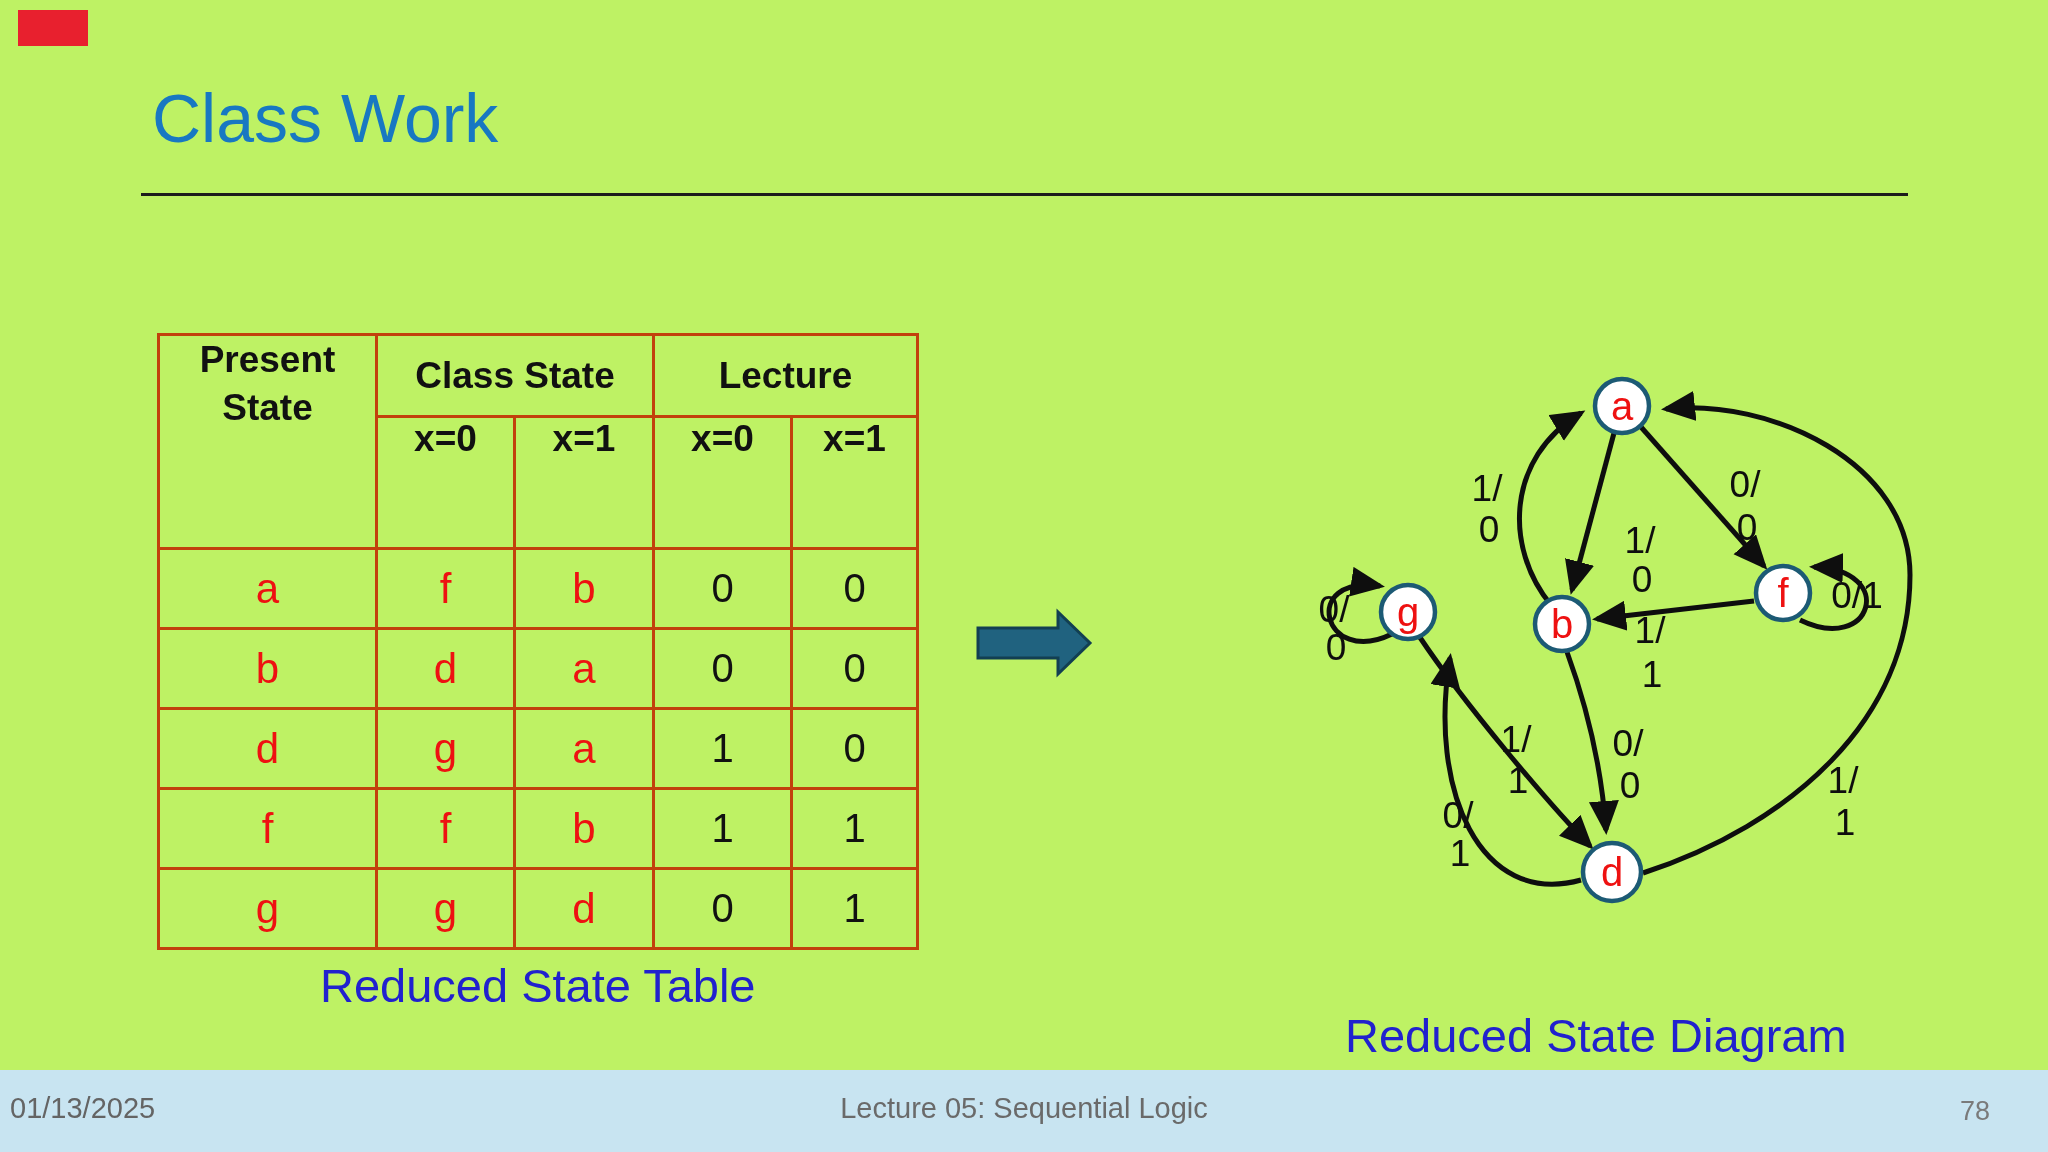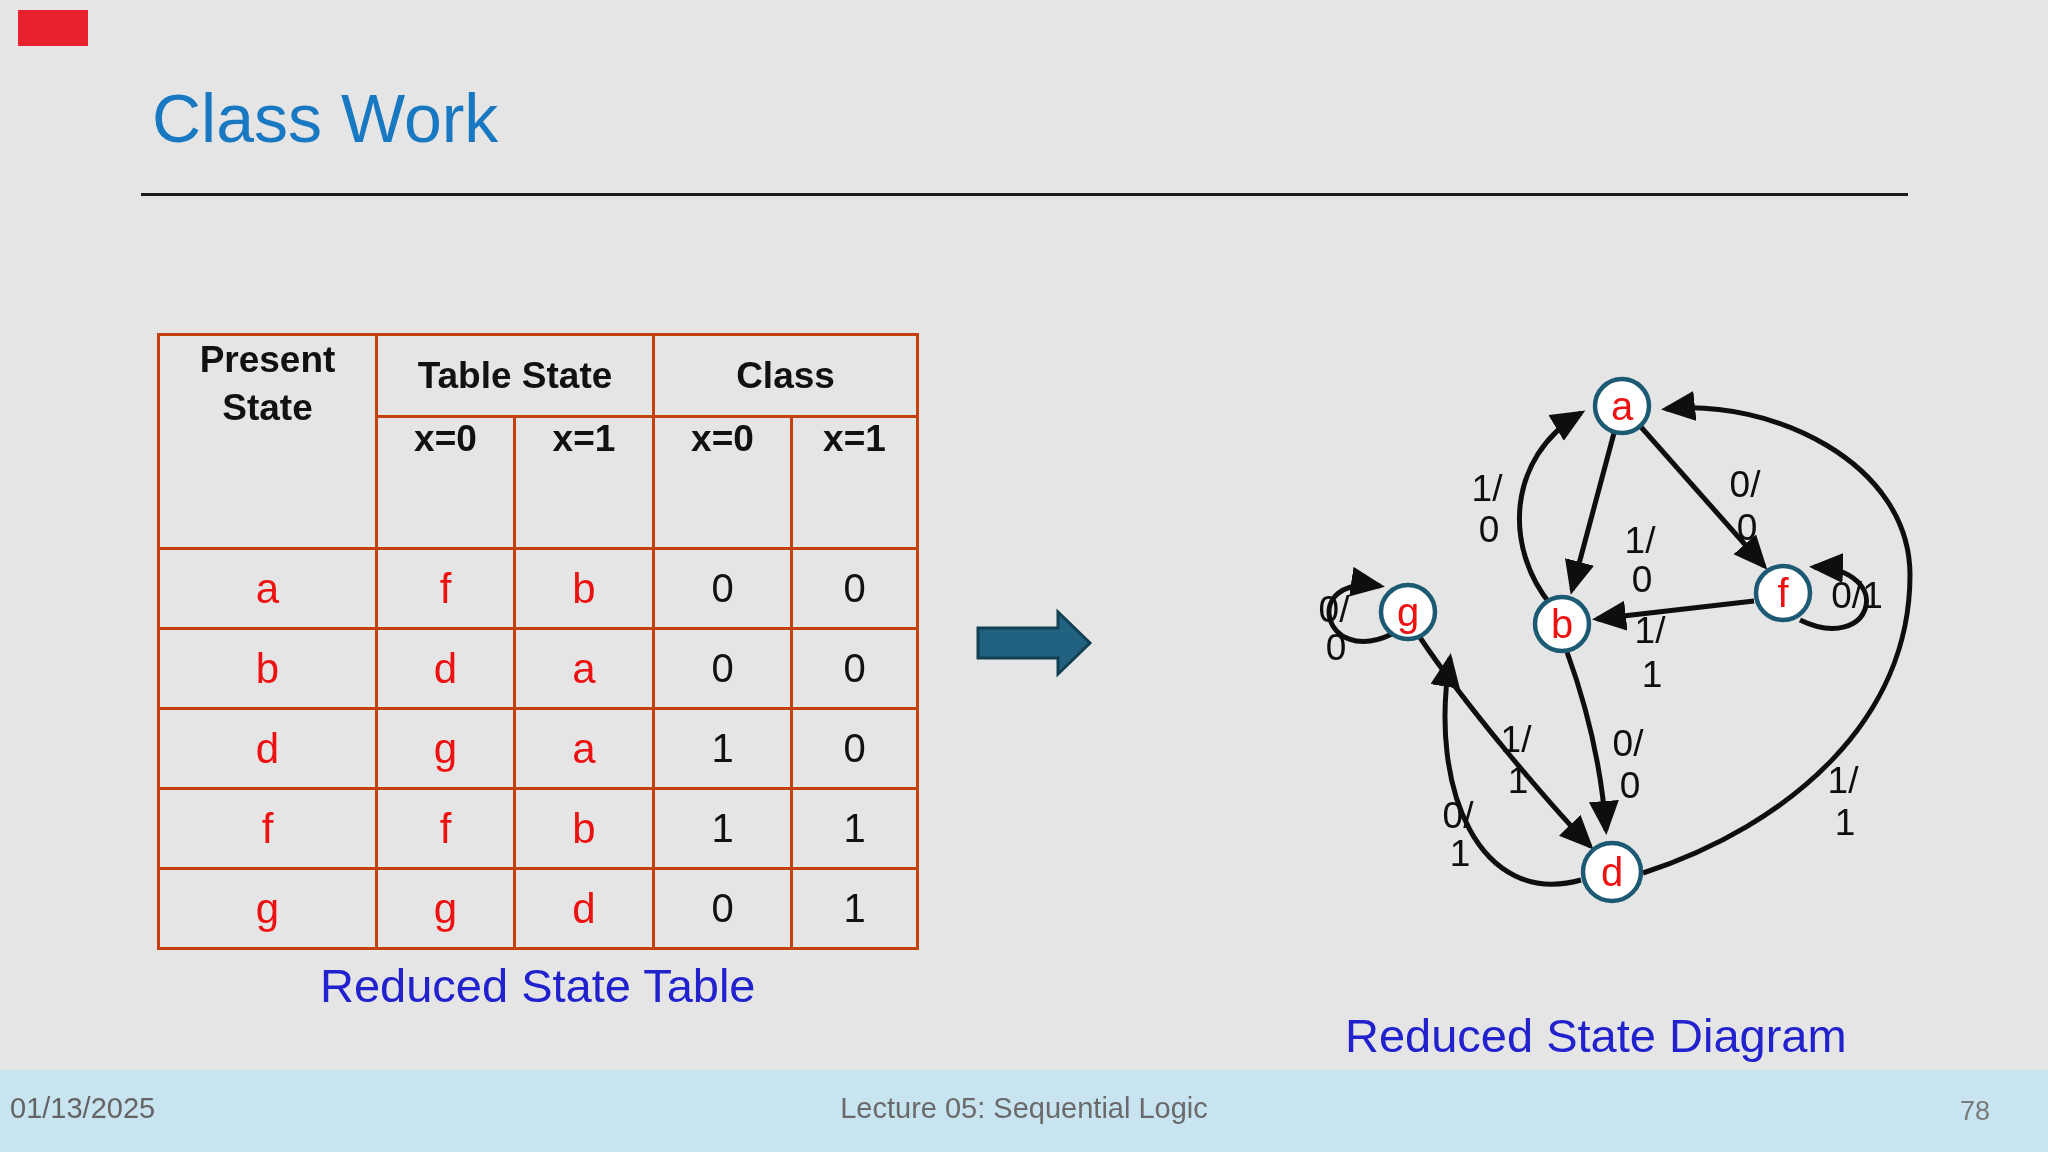--- a/index.html
+++ b/index.html
@@ -1,16 +1,16 @@
 <!DOCTYPE html>
 <html><head>
 <meta charset="utf-8">
 <style>
   html,body{margin:0;padding:0;background:#fff;}
-  .slide{position:relative;width:2048px;height:1152px;background:#e5e5e5;overflow:hidden;
+  .slide{position:relative;width:2048px;height:1152px;background:#bef264;overflow:hidden;
          font-family:"Liberation Sans", sans-serif;color:#111;}
   .red-mark{position:absolute;left:18px;top:10px;width:70px;height:36px;background:#e8202e;}
   .title{position:absolute;left:152px;top:84px;font-size:68px;line-height:1.0;color:#1878c2;
          letter-spacing:0px;}
   .title-rule{position:absolute;left:141px;top:193px;width:1767px;height:3px;background:#1c1c1c;}
 
   
   table.state{position:absolute;left:157px;top:333px;border-collapse:collapse;table-layout:fixed;}
   table.state td,table.state th{border:3px solid #c2410c;padding:0;text-align:center;
          font-family:Liberation Sans, sans-serif;}
@@ -58,22 +58,22 @@
         <col style="width:139px">
       <col style="width:138px">
         <col style="width:126px">
     </colgroup>
     <tbody>
         <tr class="h1">
       <td class="present" rowspan="2">
         <span>Present</span>
         <span>State</span>
       </td>
-      <th class="hdr" colspan="2">Table State</th>
-      <th class="hdr" colspan="2">Class</th>
+      <th class="hdr" colspan="2">Class State</th>
+      <th class="hdr" colspan="2">Lecture</th>
     </tr>
     <tr class="h2">
       <td class="xh">x=0</td>
       <td class="xh">x=1</td>
       <td class="xh">x=0</td>
       <td class="xh">x=1</td>
     </tr>
     <tr class="dr">
       <td class="st">a</td>
       <td class="st">f</td>

